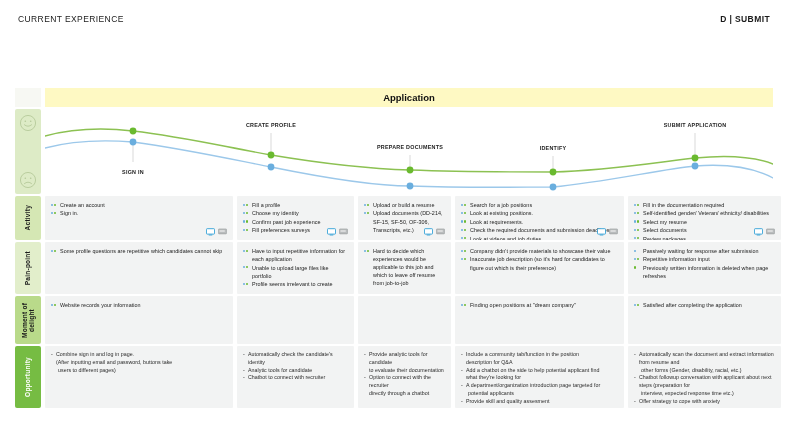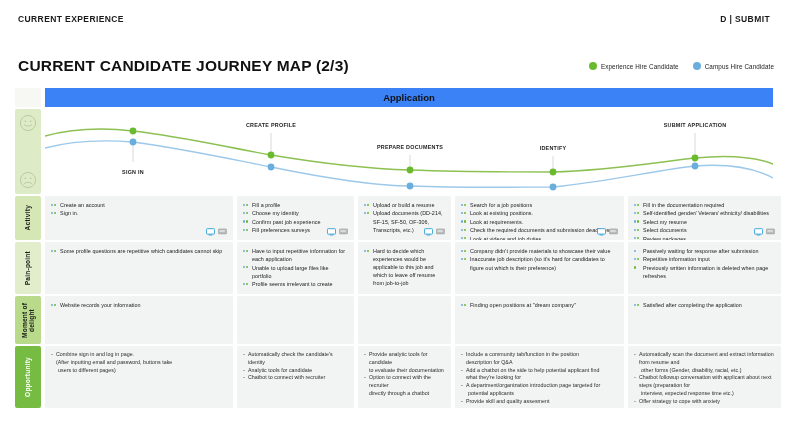--- a/index.html
+++ b/index.html
@@ -11,21 +11,21 @@
   }
   .page { position: relative; width: 788px; height: 443px; background: #fff; }
 
   
   .topbar {
     position: absolute; left: 0; top: 0; width: 788px; height: 38px;
     display: flex; align-items: center; justify-content: space-between;
     padding: 0 18px;
   }
   .topbar-left {
-    font-size: 8.5px; font-weight: bold; letter-spacing: .4px; color: #1a1a1a;
+    font-size: 8.5px; font-weight: normal; letter-spacing: .4px; color: #1a1a1a;
   }
   .topbar-right {
     font-size: 8.5px; font-weight: bold; letter-spacing: .4px; color: #1a1a1a;
   }
 
   .titlerow {
     position: absolute; left: 18px; top: 54px; right: 14px; height: 24px;
     display: flex; align-items: center; justify-content: space-between;
   }
   .maintitle {
@@ -55,21 +55,21 @@
   }
   .rail-label span {
     writing-mode: vertical-rl; transform: rotate(180deg);
     font-size: 6.6px; font-weight: bold; letter-spacing: .2px;
     text-align: center; line-height: 1.12;
   }
 
   
   .banner {
     position: absolute; left: 30px; top: 0; width: 728px; height: 19px;
-    background: #3b82f6; display: flex; align-items: center; justify-content: center;
+    background: #fef9c3; display: flex; align-items: center; justify-content: center;
   }
   .banner span { font-size: 9.5px; font-weight: bold; color: #111; }
 
   
   .curvearea { position: absolute; left: 30px; top: 21px; width: 728px; height: 85px; overflow: visible; }
   .curvearea svg { display: block; }
   .stage-label {
     position: absolute; font-size: 5.4px; font-weight: bold; letter-spacing: .25px;
     color: #222; white-space: nowrap; transform: translateX(-50%);
   }
@@ -110,33 +110,20 @@
 </head>
 <body>
 
 <div class="page">
 
   <div class="topbar">
     <div class="topbar-left">CURRENT EXPERIENCE</div>
     <div class="topbar-right">D | SUBMIT</div>
   </div>
 
-  <div class="titlerow">
-    <div class="maintitle">CURRENT CANDIDATE JOURNEY MAP (2/3)</div>
-    <div class="legend">
-      <div class="legend-item">
-        <span class="legend-dot" style="background:#6aba2f"></span>
-        <span class="legend-label">Experience Hire Candidate</span>
-      </div>
-      <div class="legend-item">
-        <span class="legend-dot" style="background:#6aaede"></span>
-        <span class="legend-label">Campus Hire Candidate</span>
-      </div>
-    </div>
-  </div>
 
   <div class="map">
 
     <div class="railcol">
       <div class="rail-spacer"></div>
       <div class="rail-emotion">
         <svg class="face" viewBox="0 0 20 20">
           <circle cx="10" cy="10" r="8.4" fill="none" stroke="#b5c99a" stroke-width="1"></circle>
           <circle cx="7" cy="8" r="0.9" fill="#b5c99a"></circle>
           <circle cx="13" cy="8" r="0.9" fill="#b5c99a"></circle>

